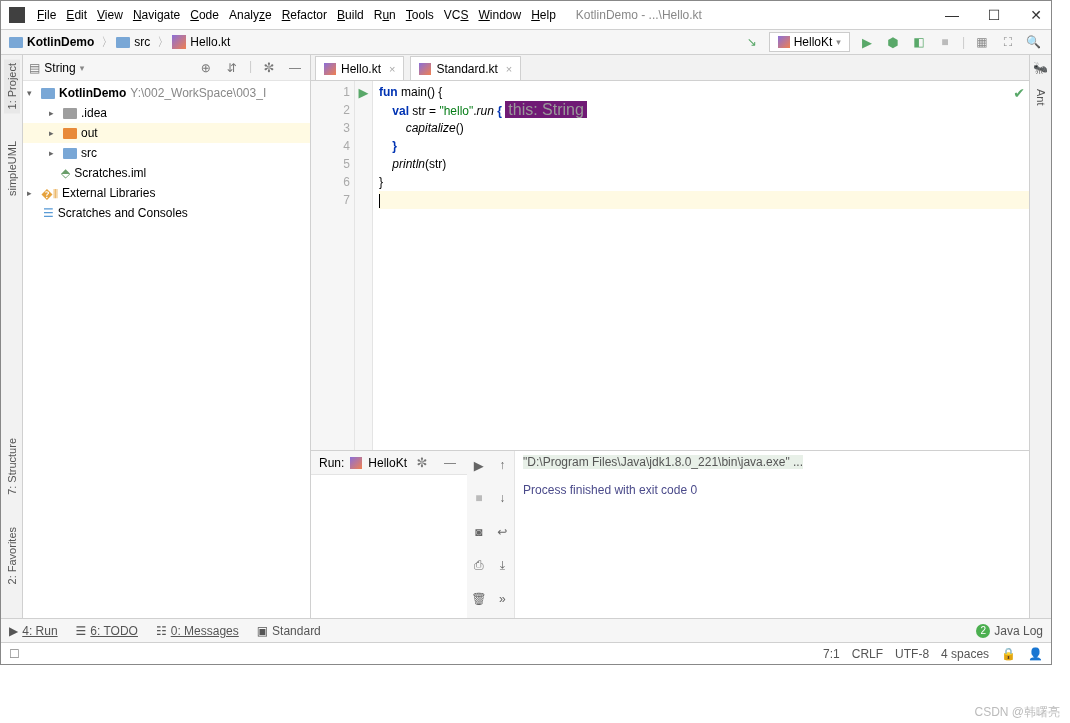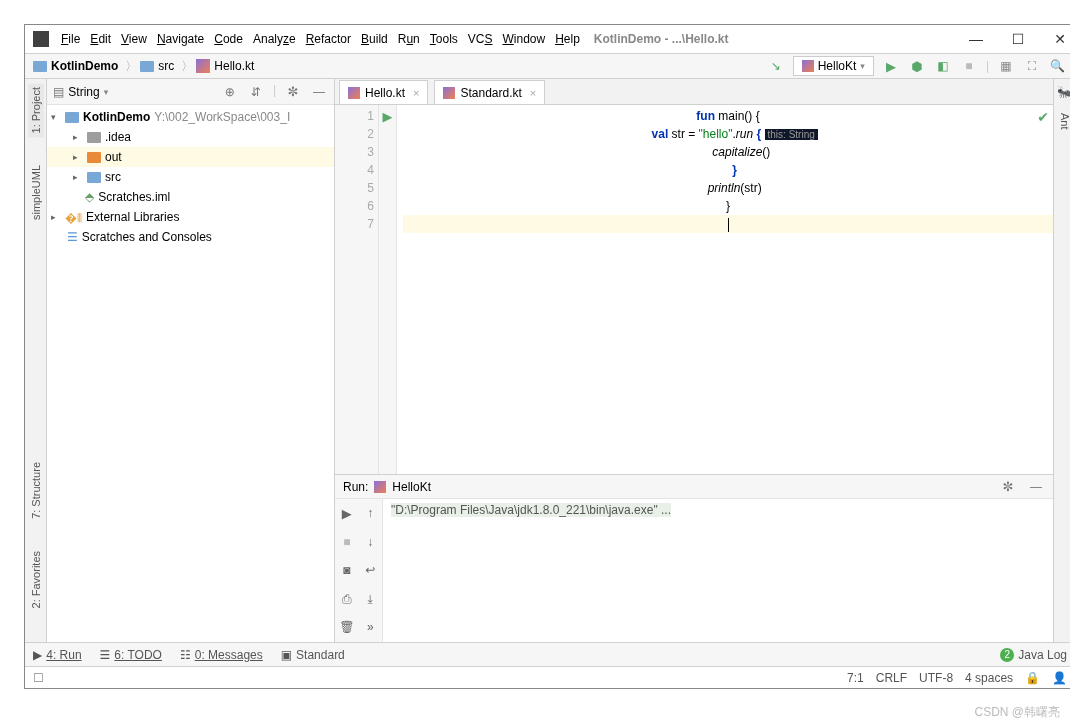--- a/index.html
+++ b/index.html
@@ -1,23 +1,23 @@
 <!DOCTYPE html>
 <html><head>
 <meta charset="utf-8">
 <style>
 * { margin: 0; padding: 0; box-sizing: border-box; font-family: "Segoe UI", Arial, sans-serif; font-size: 12px; }
 body { background: #fff; width: 1070px; height: 723px; position: relative; }
-.outer { padding: 24px; background: #fff; }
+.outer { padding: 0; background: #fff; }
 .window { border: 1px solid #888; width: 1052px; height: 665px; display: flex; flex-direction: column; background: #fff; }
 .titlebar { height: 28px; display: flex; align-items: center; padding: 0 8px; }
 .app-icon { width: 16px; height: 16px; background: #404040; margin-right: 12px; }
 .menuitem { margin-right: 10px; cursor: pointer; }
 .menuitem u { text-decoration: underline; }
-.title-path { color: #888; margin-left: 4px; font-weight: bold; }
+.title-path { color: #888; margin-left: 10px; }
 .win-controls { margin-left: auto; display: flex; gap: 28px; }
 .win-ctrl { width: 14px; text-align: center; cursor: pointer; font-size: 14px; color: #333; }
 .navbar { height: 26px; border-top: 1px solid #d0d0d0; border-bottom: 1px solid #d0d0d0; display: flex; align-items: center; padding: 0 8px; background: #f6f6f6; }
 .crumb { display: flex; align-items: center; gap: 4px; margin-right: 4px; }
 .crumb-sep { color: #999; margin: 0 3px; }
 .folder-icon { width: 14px; height: 11px; background: #79a7d6; display: inline-block; border-radius: 1px; }
 .kt-icon { width: 14px; height: 14px; display: inline-block; background: linear-gradient(135deg, #8a6fd8 0%, #f08050 100%); }
 .nav-right { margin-left: auto; display: flex; align-items: center; gap: 8px; }
 .run-config { border: 1px solid #ccc; background: #fff; padding: 2px 8px; display: flex; align-items: center; gap: 4px; }
 .icon-btn { width: 18px; height: 18px; display: inline-flex; align-items: center; justify-content: center; cursor: pointer; }
@@ -40,30 +40,30 @@
 .muted { color: #888; }
 .editor-area { flex: 1; display: flex; flex-direction: column; }
 .tabs { height: 26px; display: flex; align-items: flex-end; border-bottom: 1px solid #d0d0d0; background: #f2f2f2; }
 .tab { height: 24px; border: 1px solid #d0d0d0; border-bottom: none; background: #fff; padding: 0 8px; display: flex; align-items: center; gap: 5px; margin-right: 2px; margin-left: 4px; }
 .tab .close { color: #aaa; font-size: 11px; margin-left: 3px; cursor: pointer; }
 .editor { flex: 1; display: flex; position: relative; font-family: "Consolas", monospace; font-size: 13px; }
 .gutter { width: 44px; background: #f6f6f6; border-right: 1px solid #e4e4e4; text-align: right; color: #aaa; padding: 2px 4px 0 0; }
 .gutter div { height: 18px; line-height: 18px; }
 .run-gut { width: 18px; background: #f6f6f6; border-right: 1px solid #e4e4e4; padding-top: 2px; }
 .run-gut div { height: 18px; display: flex; align-items: center; justify-content: center; }
-.code { flex: 1; padding: 2px 0 0 6px; white-space: pre; text-align: center; }
+.code { flex: 1; padding: 2px 0 0 6px; white-space: pre; }
 .code .line { height: 18px; line-height: 18px; }
 .code .cursor-line { background: #fffae3; }
 .kw { color: #0033b3; font-weight: bold; }
 .fn { font-style: italic; }
 .str { color: #067d17; }
-.hint { color: #999; background: #0f172a; padding: 0 3px; font-size: 10px; }
+.hint { color: #999; background: #701a75; padding: 0 3px; font-size: 16px; }
 .check { position: absolute; right: 4px; top: 4px; color: #59a869; font-size: 14px; }
 .right-gutter { width: 22px; background: #f2f2f2; border-left: 1px solid #d0d0d0; display: flex; flex-direction: column; align-items: center; padding-top: 6px; gap: 10px; }
-.run-panel { height: 168px; border-top: 1px solid #d0d0d0; display: flex; flex-direction: column; }
+.run-panel { height: 168px; border-top: 1px solid #d0d0d0; display: flex; flex-direction: row; }
 .run-header { height: 24px; background: #f6f6f6; border-bottom: 1px solid #e4e4e4; display: flex; align-items: center; padding: 0 8px; gap: 6px; }
 .run-header .actions { margin-left: auto; display: flex; gap: 10px; color: #777; }
 .run-body { flex: 1; display: flex; }
 .run-left { width: 48px; border-right: 1px solid #e4e4e4; background: #f6f6f6; display: grid; grid-template-columns: 1fr 1fr; }
 .run-left .cell { display: flex; align-items: center; justify-content: center; height: 28px; color: #666; cursor: pointer; }
 .console { flex: 1; font-family: "Consolas", monospace; font-size: 13px; padding: 4px 8px; }
 .console .cmd { background: #e8f0e8; color: #555; }
 .console .proc { color: #4a4a8a; }
 .bottom-tabs { height: 24px; border-top: 1px solid #d0d0d0; background: #f6f6f6; display: flex; align-items: center; padding: 0 8px; gap: 18px; }
 .bottom-tab { display: flex; align-items: center; gap: 4px; cursor: pointer; color: #555; }
@@ -263,20 +263,21 @@
             <div class="cell">◙</div>
             <div class="cell">↩</div>
             <div class="cell">⎙</div>
             <div class="cell">⤓</div>
             <div class="cell">🗑</div>
             <div class="cell">»</div>
           </div>
           <div class="console">
             <div><span class="cmd">"D:\Program Files\Java\jdk1.8.0_221\bin\java.exe" ...</span></div>
             <div>&nbsp;</div>
+            <div class="proc">Process finished with exit code 0</div>
           </div>
         </div>
       </div>
     </div>
 
     <div class="right-gutter">
       <span style="font-size:12px">🐜</span>
       <div class="vtab" style="transform:none">Ant</div>
     </div>
   </div>

